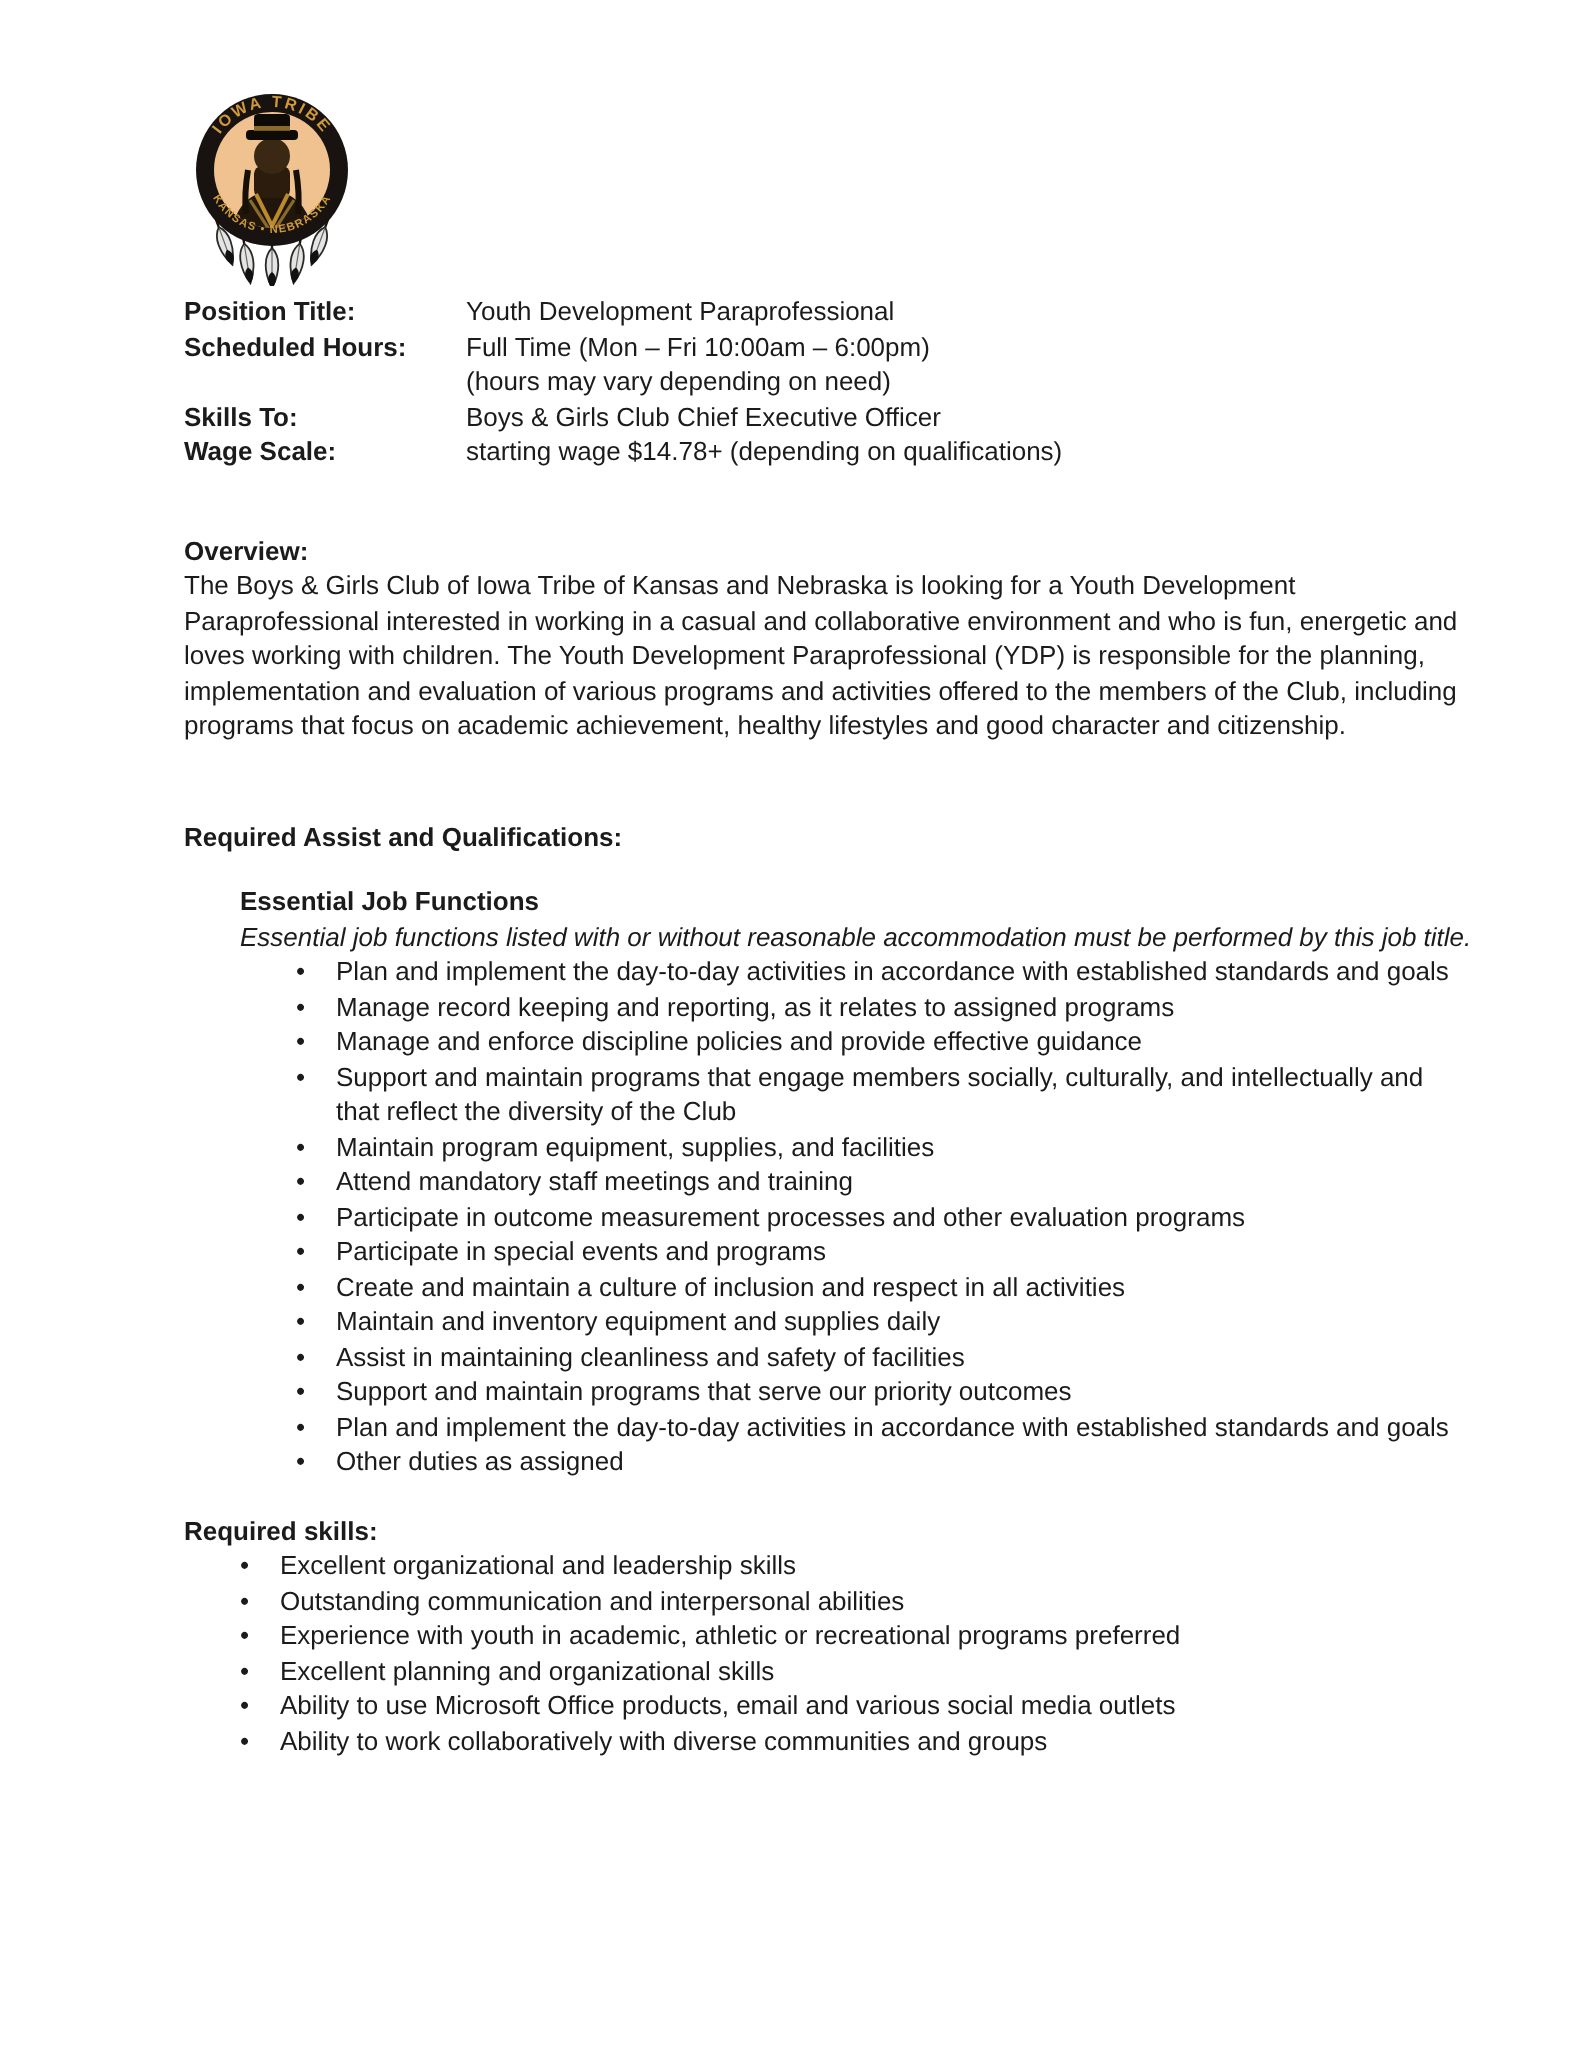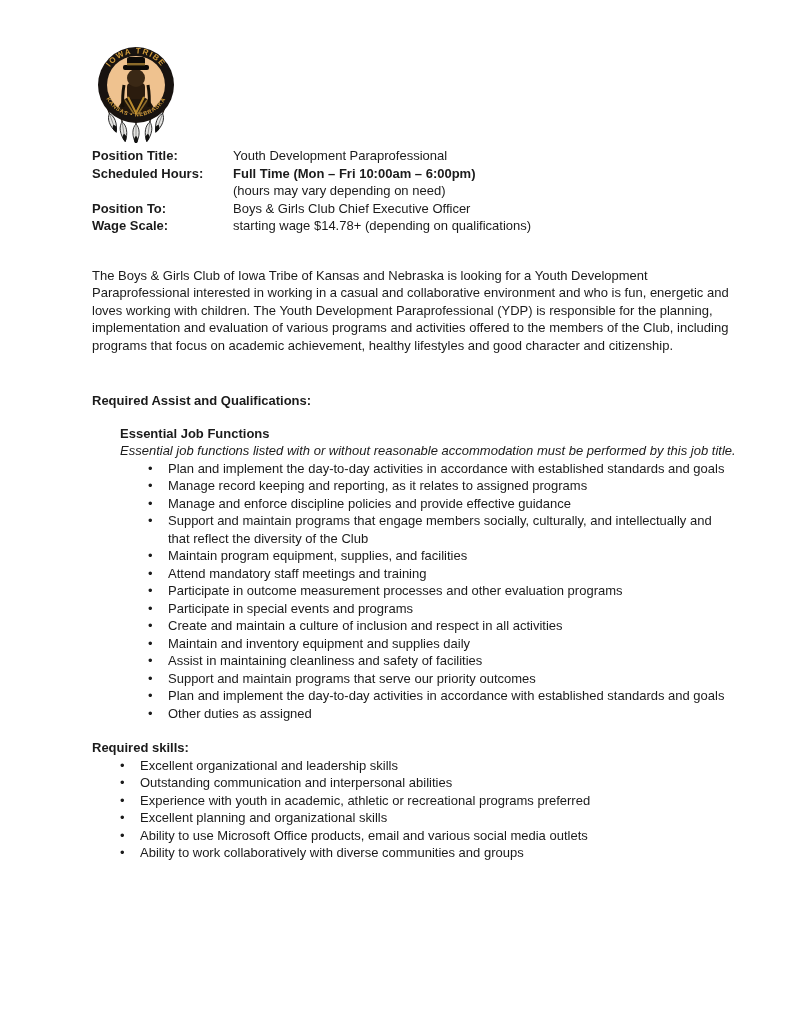--- a/index.html
+++ b/index.html
@@ -13,21 +13,21 @@
 
   
   .logo { margin: 45px 0 0 2px; width: 84px; height: 98px; }
   .logo svg { display: block; width: 84px; height: 98px; }
 
   
   .details { margin-top: 4px; }
   .drow { display: flex; }
   .dlabel { width: 141px; flex: 0 0 141px; font-weight: bold; }
   .dvalue { }
-  .dvalue.bold { font-weight: bold; text-align: center; }
+  .dvalue.bold { font-weight: normal; text-align: center; }
 
   
   .h { font-weight: bold; }
   .sec-overview { margin-top: 32px; }
   .rsq { margin-top: 38px; }
   .sec-ejf { margin-top: 15px; margin-left: 28px; }
   .italic-note { font-style: italic; }
   .sec-rs { margin-top: 17px; }
 
   
@@ -115,30 +115,31 @@
     </div>
     <div class="drow">
       <span class="dlabel">Scheduled Hours:</span>
       <span class="dvalue bold">Full Time (Mon – Fri 10:00am – 6:00pm)</span>
     </div>
     <div class="drow">
       <span class="dlabel"></span>
       <span class="dvalue">(hours may vary depending on need)</span>
     </div>
     <div class="drow">
-      <span class="dlabel">Position To:</span>
+      <span class="dlabel">Skills To:</span>
       <span class="dvalue">Boys &amp; Girls Club Chief Executive Officer</span>
     </div>
     <div class="drow">
       <span class="dlabel">Wage Scale:</span>
       <span class="dvalue">starting wage $14.78+ (depending on qualifications)</span>
     </div>
   </div>
 
   <div class="sec-overview">
+    <div class="h">Overview:</div>
     <div>The Boys &amp; Girls Club of Iowa Tribe of Kansas and Nebraska is looking for a Youth Development Paraprofessional interested in working in a casual and collaborative environment and who is fun, energetic and loves working with children.  The Youth Development Paraprofessional (YDP) is responsible for the planning, implementation and evaluation of various programs and activities offered to the members of the Club, including programs that focus on academic achievement, healthy lifestyles and good character and citizenship.</div>
   </div>
 
   <div class="h rsq">Required Assist and Qualifications:</div>
 
   <div class="sec-ejf">
     <div class="h">Essential Job Functions</div>
     <div class="italic-note">Essential job functions listed with or without reasonable accommodation must be performed by this job title.</div>
     <ul class="bullets">
         <li>Plan and implement the day-to-day activities in accordance with established standards and goals</li>

